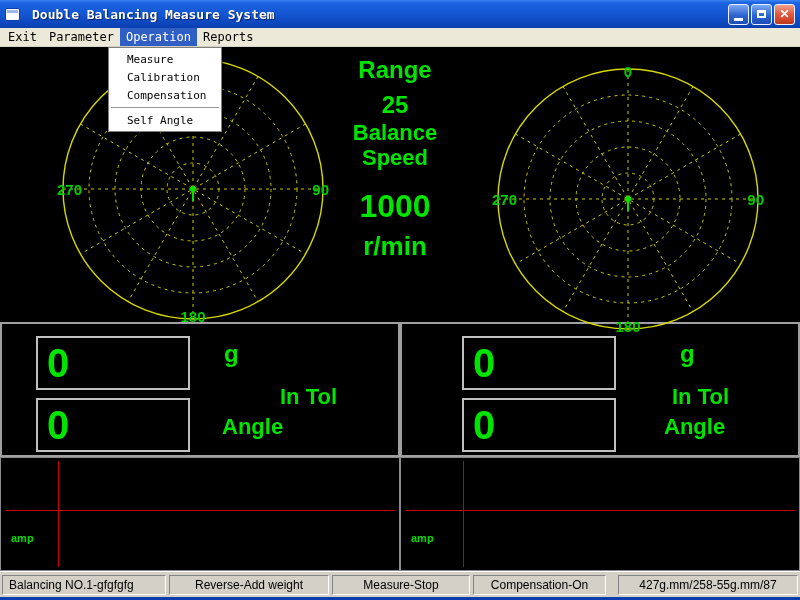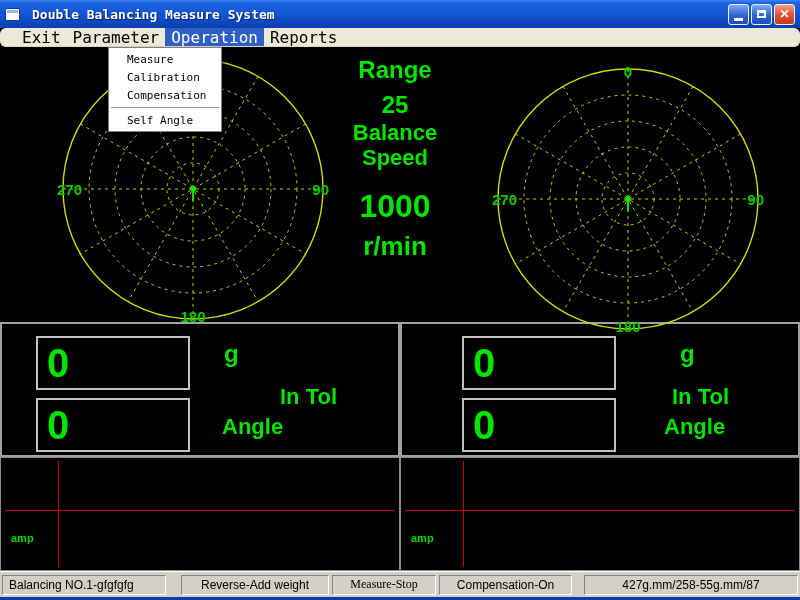--- a/index.html
+++ b/index.html
@@ -34,22 +34,22 @@
   .tb-min,.tb-max { background:linear-gradient(180deg,#7ea9f5 0%, #2c64ce 55%, #1c4eb6 100%); }
   .tb-close { background:linear-gradient(180deg,#f2a08b 0%, #e1563a 50%, #c0391c 100%); }
   .min-bar { display:block; width:9px; height:3px; background:#fff; margin-top:10px; }
   .max-box { display:block; width:9px; height:8px; border:2px solid #fff; border-top-width:3px; }
   .close-glyph { font-size:12px; font-weight:bold; line-height:1; }
 
   
   .menubar {
     position:absolute; top:28px; left:0; right:0; height:19px;
     background:#ece9d8; border-bottom:1px solid #d8d4c4;
-    display:flex; align-items:stretch; padding-left:16px;
-    font-family:"DejaVu Sans Mono", monospace; font-size:16px;border-radius:6px;
+    display:flex; align-items:stretch; padding-left:2px;
+    font-family:"DejaVu Sans Mono", monospace; font-size:12px;
   }
   .menu-item { padding:0 6px; display:flex; align-items:center; color:#000; white-space:nowrap; }
   .menu-item.active { background:#2f5fc4; color:#fff; }
 
   
   .main {
     position:absolute; top:47px; left:0; right:0; bottom:29px;
     background:#000; overflow:hidden;
   }
 
@@ -121,22 +121,22 @@
     background:#d4d0c8; border-top:1px solid #fff;
     display:flex; align-items:center; gap:3px; padding:0 2px; font-size:12px; color:#000;
   }
   .status-seg {
     height:20px; background:#d4d0c8;
     border:1px solid; border-color:#848484 #ffffff #ffffff #848484;
     display:flex; align-items:center; justify-content:center;
     padding:0 6px; white-space:nowrap; overflow:hidden;
   }
   .seg0 { width:164px; justify-content:flex-start; }
-  .seg1 { width:148px;margin-left:12px; }
-  .seg2 { width:104px;font-family:Liberation Serif, serif; }
+  .seg1 { width:160px; }
+  .seg2 { width:138px; }
   .seg3 { width:133px; }
   .seg4 { flex:1;margin-left:9px; }
   .bottom-border { position:absolute; left:0; bottom:0; width:800px; height:3px; background:#0a3eb0; }
 </style>
 </head>
 <body>
 
 <div class="window">
 
   <div class="titlebar">

